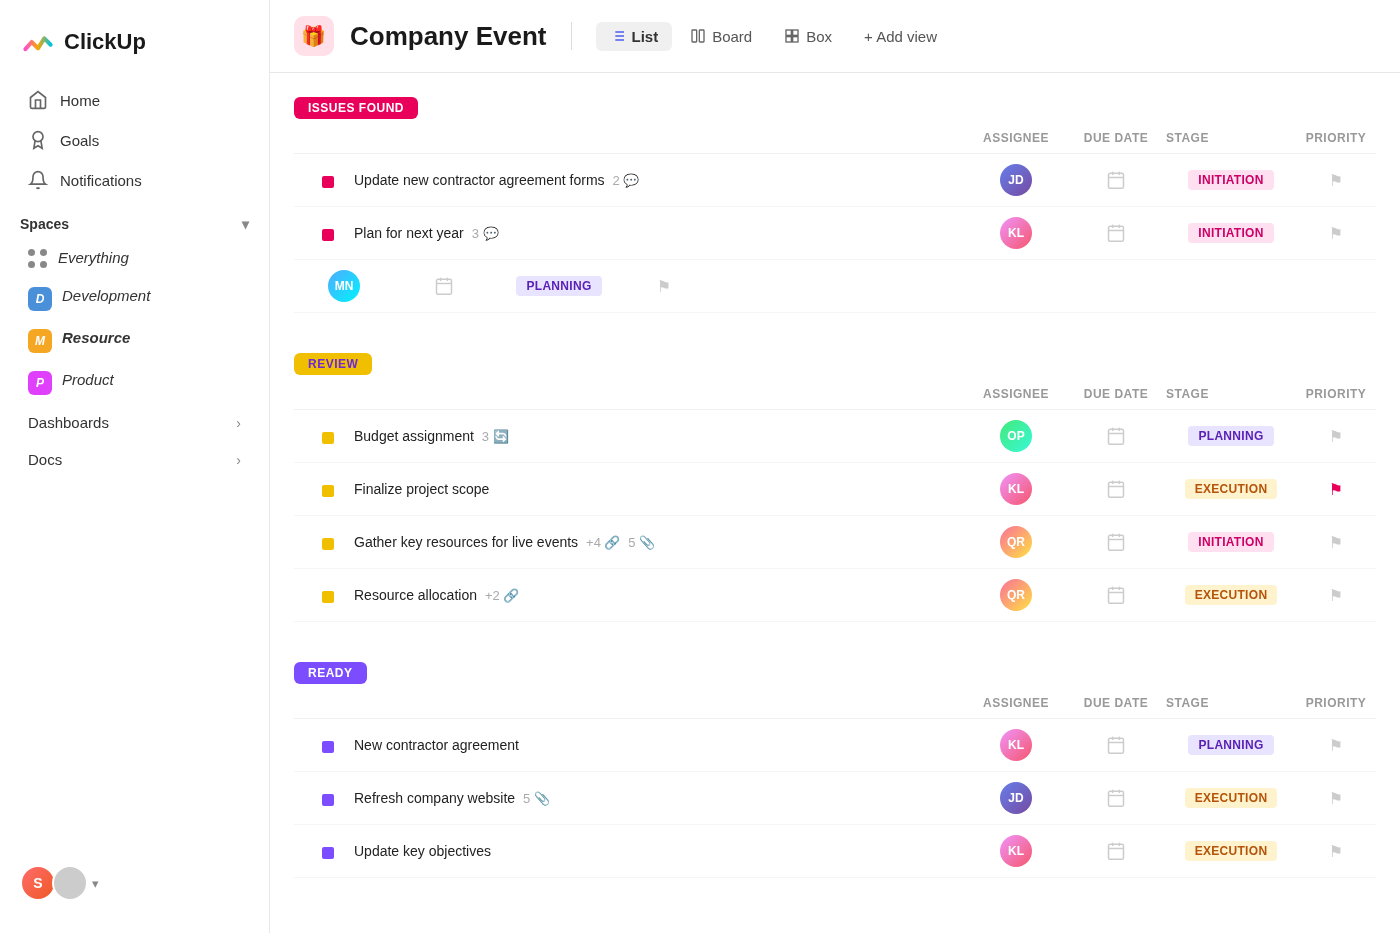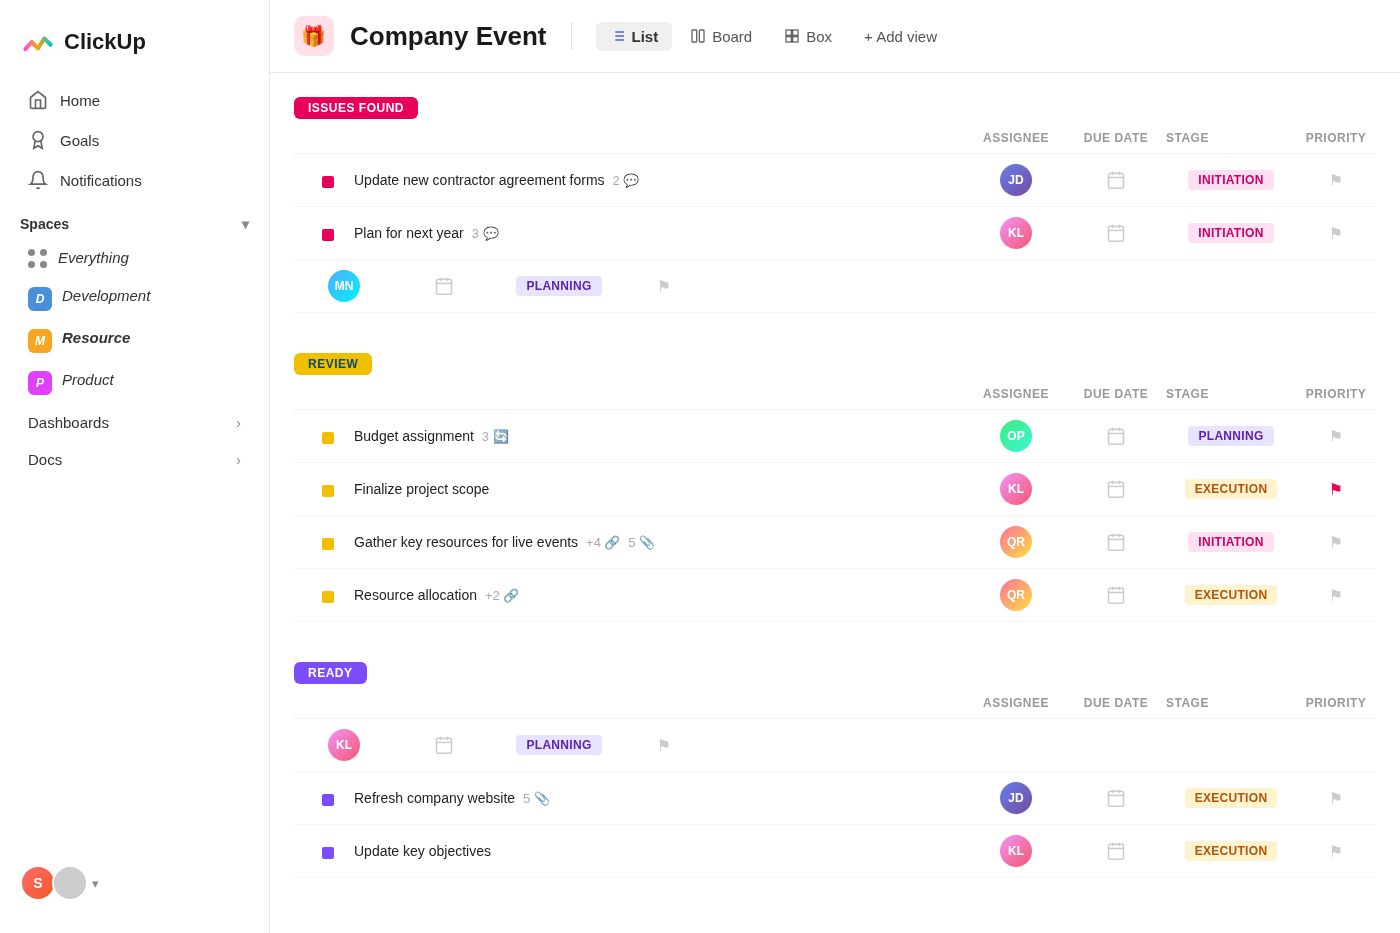--- a/index.html
+++ b/index.html
@@ -216,21 +216,21 @@
     }
     .group-badge {
       padding: 4px 14px;
       border-radius: 6px;
       font-size: 12px;
       font-weight: 700;
       letter-spacing: 0.5px;
       text-transform: uppercase;
     }
     .badge-issues { background: #e8005a; color: #fff; }
-    .badge-review { background: #f0c000; color: #0c4a6e; }
+    .badge-review { background: #f0c000; color: #6d28d9; }
     .badge-ready { background: #7c4dff; color: #fff; }
 
     .col-headers {
       display: flex;
       align-items: center;
       padding: 8px 0;
       color: #999;
       font-size: 12px;
       font-weight: 600;
       letter-spacing: 0.5px;
@@ -666,20 +666,24 @@
         <span class="group-badge badge-ready">READY</span>
       </div>
       <div class="col-headers">
         <div class="col-task"></div>
         <div class="col-assignee">ASSIGNEE</div>
         <div class="col-duedate">DUE DATE</div>
         <div class="col-stage">STAGE</div>
         <div class="col-priority">PRIORITY</div>
       </div>
       <div class="task-row">
+        <div class="col-task task-name-wrap">
+          <div class="task-bullet bullet-purple"></div>
+          <span>New contractor agreement</span>
+        </div>
         <div class="task-assignee">
           <div class="avatar-circle av2">KL</div>
         </div>
         <div class="task-duedate">
           <svg width="20" height="20" viewBox="0 0 24 24" fill="none" stroke="#ccc" stroke-width="1.8">
             <rect x="3" y="4" width="18" height="18" rx="2"></rect>
               <line x1="3" y1="9" x2="21" y2="9"></line>
               <line x1="8" y1="2" x2="8" y2="6"></line>
               <line x1="16" y1="2" x2="16" y2="6"></line>
           </svg>

